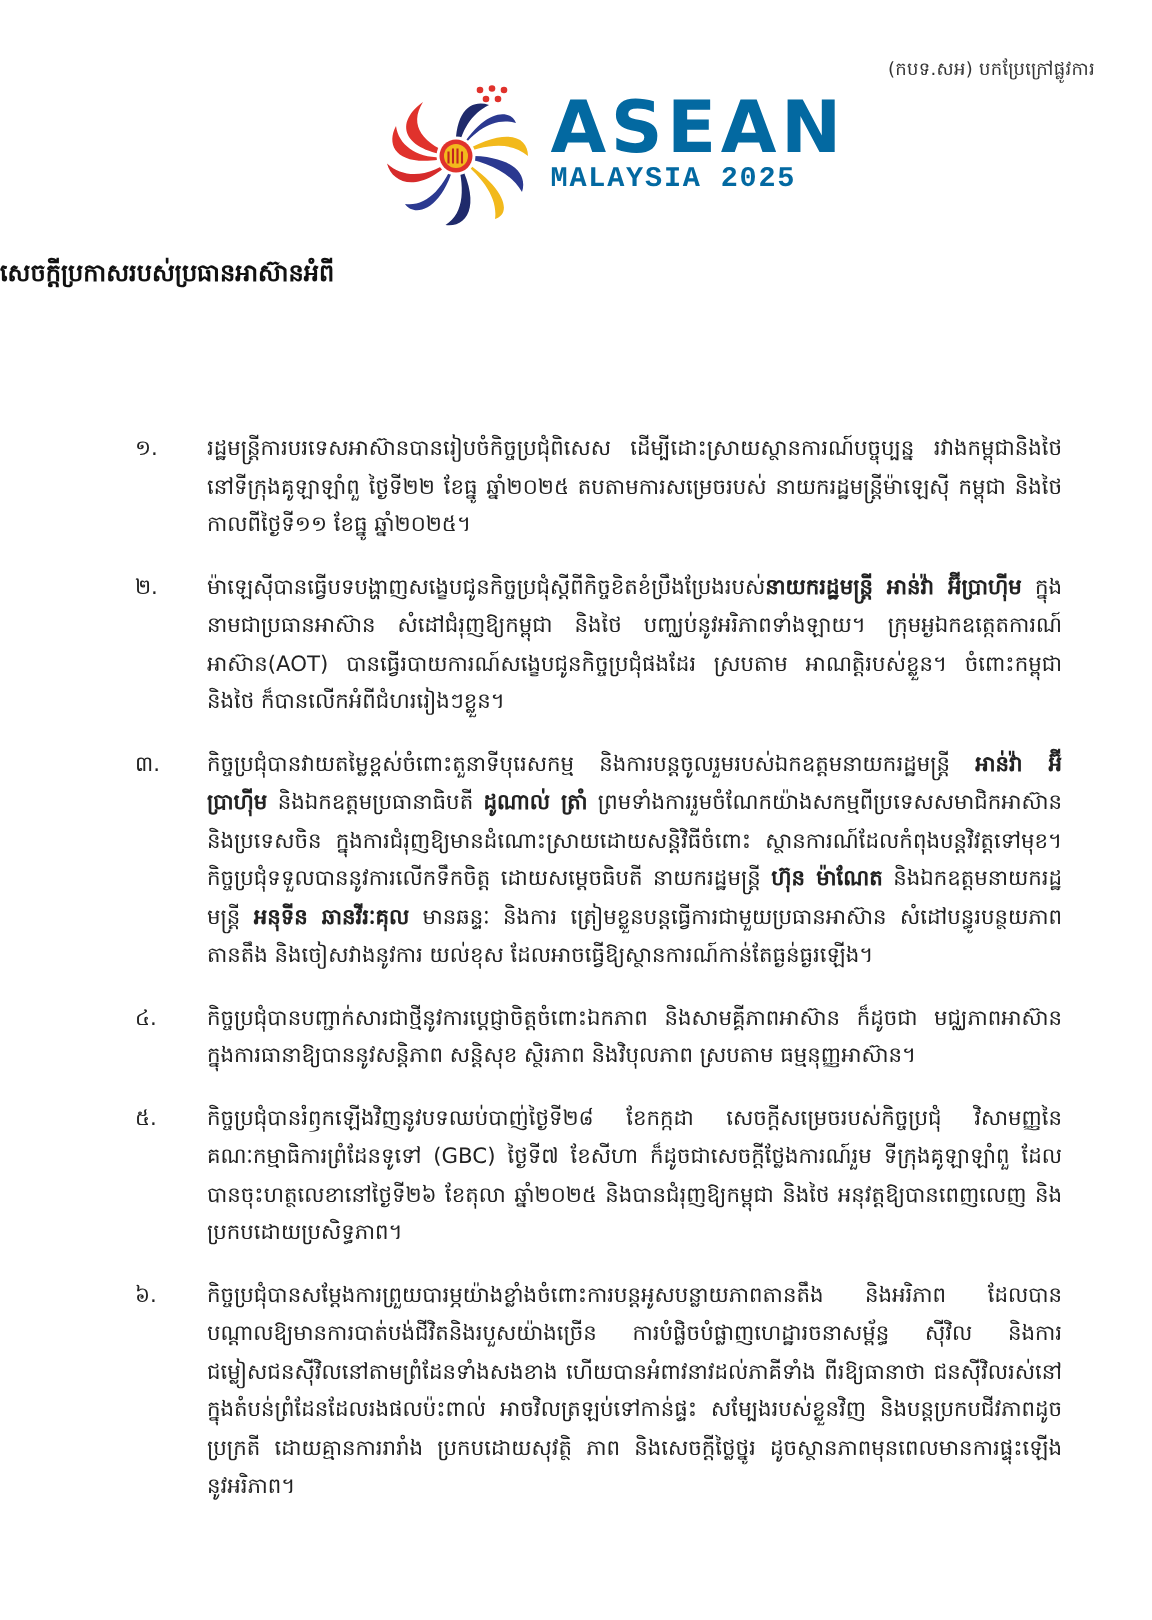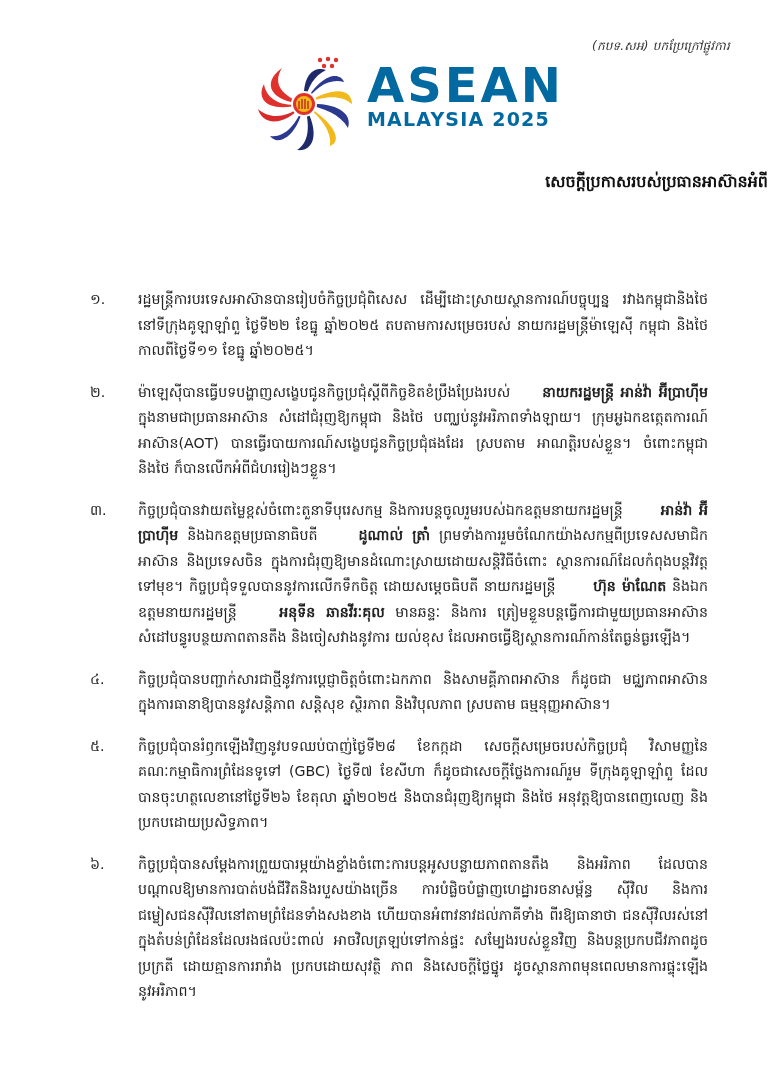--- a/index.html
+++ b/index.html
@@ -1,29 +1,29 @@
 <!DOCTYPE html>
 <html><head>
 <meta charset="utf-8">
 <style>
   html, body { margin:0; padding:0; background:#ffffff; }
   body { width:768px; height:1080px; position:relative; overflow:hidden; font-family:"DejaVu Sans", sans-serif; color:#1a1a1a; }
-  .ref { position:absolute; top:38px; right:38px; font-size:12px; font-style:italic; color:#333; letter-spacing:0.2px; }
+  .ref { position:absolute; top:38px; right:38px; font-size:12px; color:#333; letter-spacing:0.2px; }
   .logo { position:absolute; left:252px; top:54px; width:300px; height:100px; }
   .logo-mark { position:absolute; left:0; top:0; width:105px; height:100px; }
   .logo-word { position:absolute; left:115px; top:6px; font-family:"DejaVu Sans", sans-serif; font-weight:bold; color:#0369a1; }
   .logo-asean { font-size:48px; line-height:50px; letter-spacing:3px; }
-  .logo-country { font-size:19px; line-height:20px; letter-spacing:1.2px; margin-top:-1px; }
+  .logo-country { font-size:19px; line-height:20px; letter-spacing:1.2px; margin-top:-1px;font-family:Liberation Mono, monospace; }
   .logo-theme { font-size:9.5px; line-height:12px; letter-spacing:0.5px; }
-  .title { position:absolute; left:0; width:768px; top:170px; text-align:right; font-weight:bold; font-size:16px; line-height:24px; color:#111; }
+  .title { position:absolute; left:0; width:768px; top:170px; text-align:left; font-weight:bold; font-size:16px; line-height:24px; color:#111; }
   .items { position:absolute; left:88px; top:287px; width:620px; }
   .item { display:flex; font-size:14.2px; line-height:25.5px; color:#222; }
   .item .num { width:48px; flex:none; padding-left:2px; }
   .item .txt { flex:1; text-align:justify; }
-  .item b { font-weight:bold;margin-left:32px; }
+  .item b { font-weight:bold; }
 </style>
 </head>
 <body>
 
 <div class="ref">(កបទ.សអ) បកប្រែក្រៅផ្លូវការ</div>
 
 <div class="logo">
   <svg class="logo-mark" viewBox="0 0 105 100">
     <circle cx="68" cy="6" r="2.2" fill="#e0322c"></circle>
     <circle cx="76" cy="5" r="2.2" fill="#e0322c"></circle>

